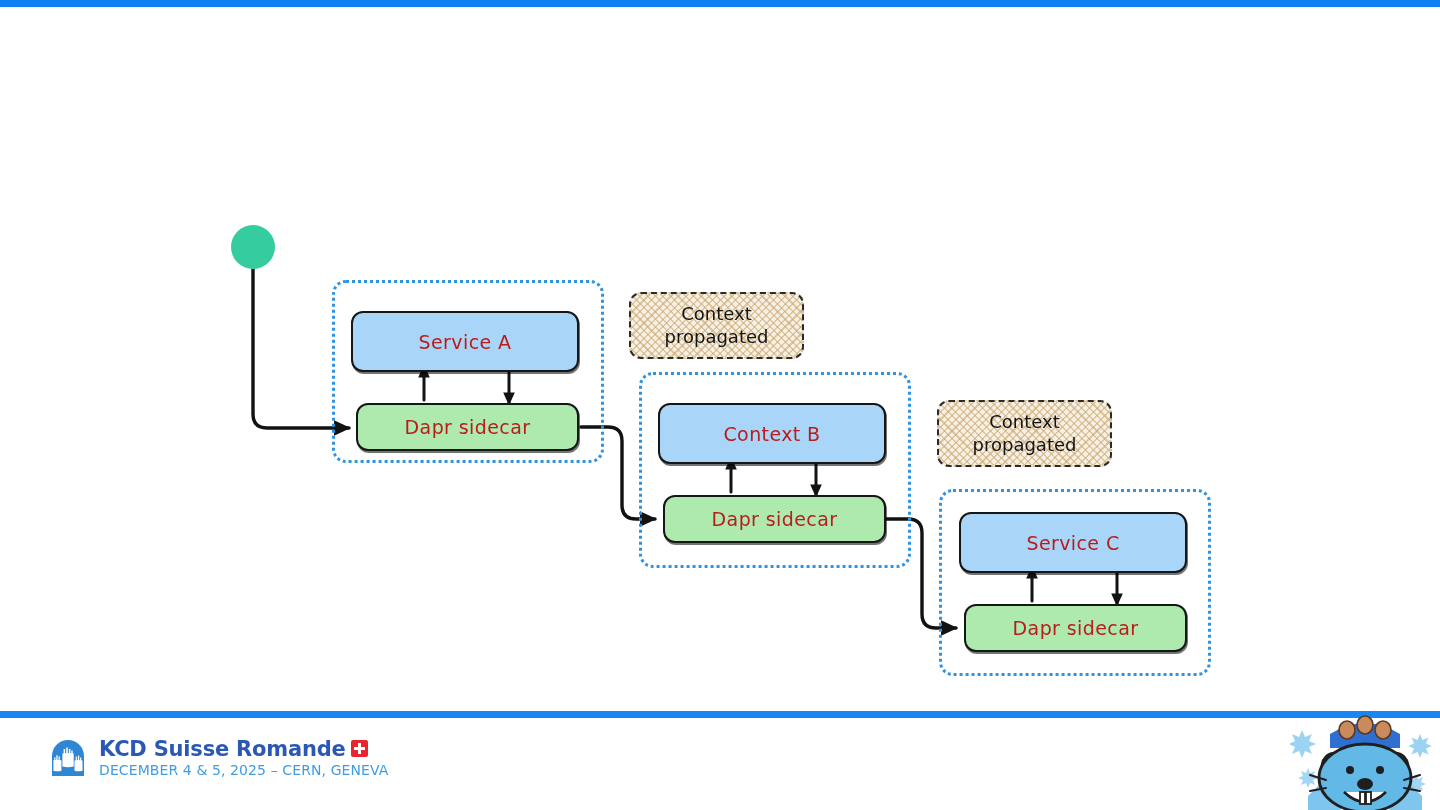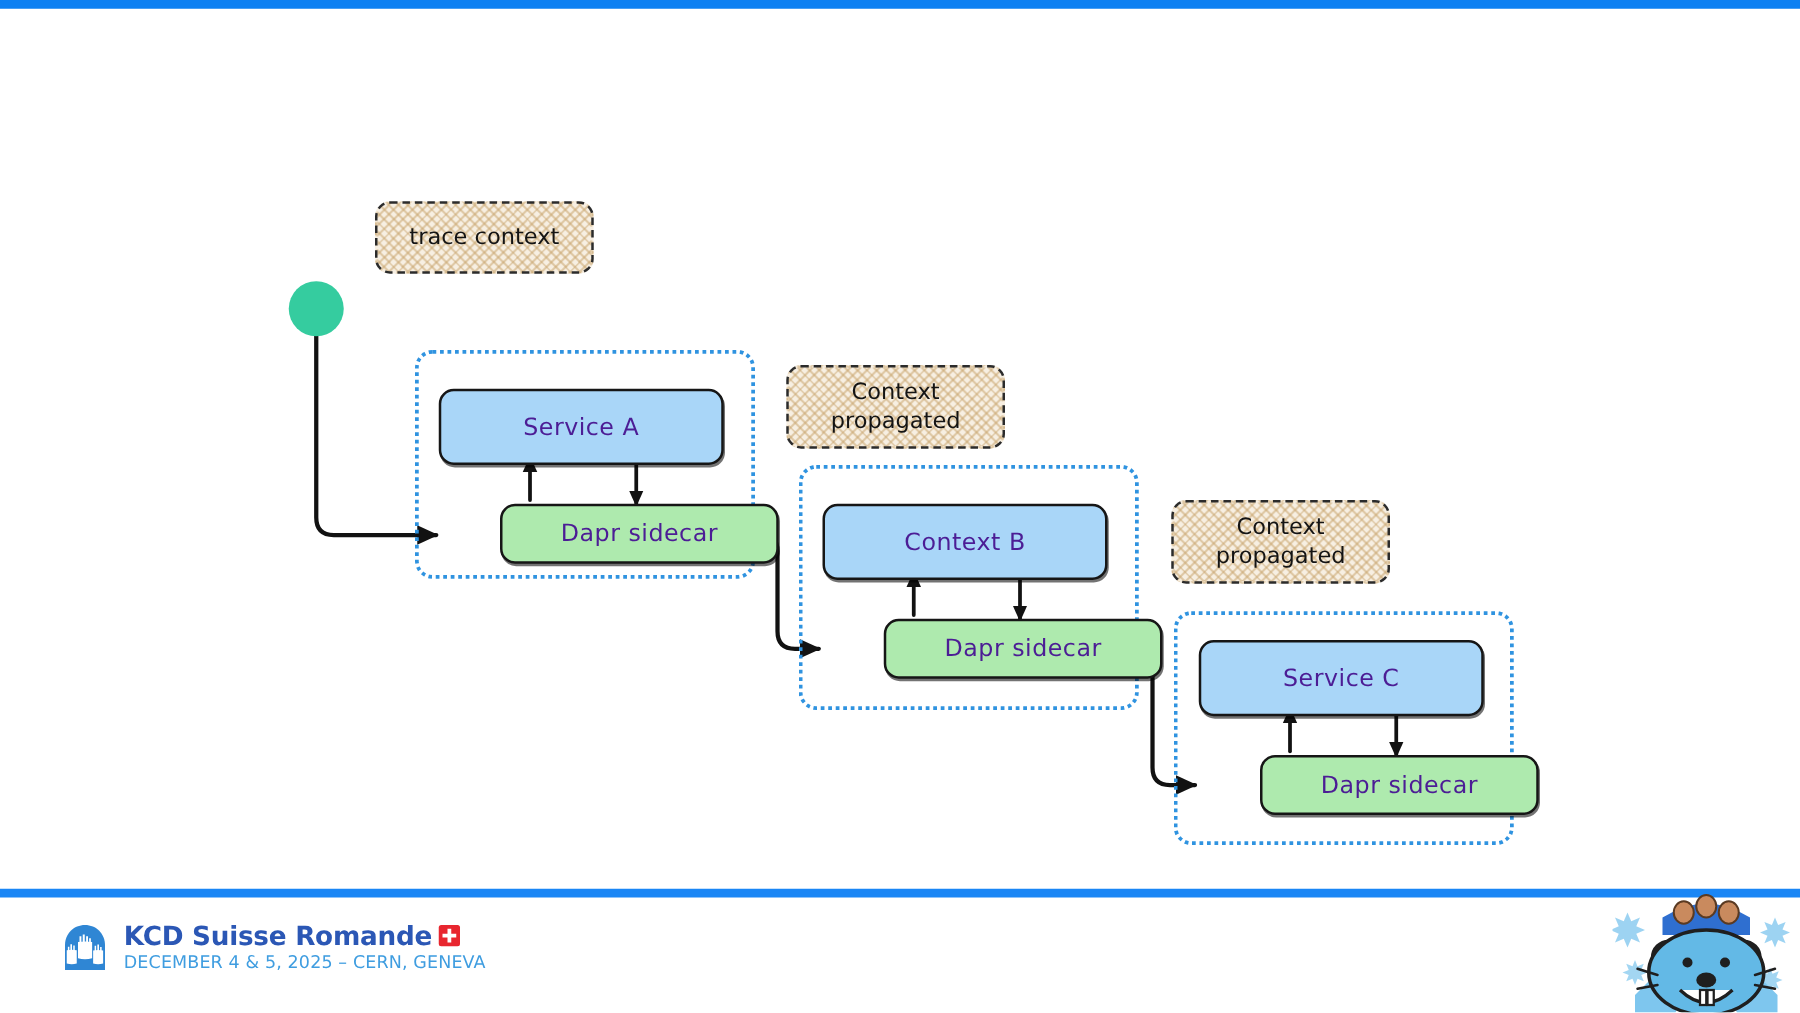--- a/index.html
+++ b/index.html
@@ -35,26 +35,26 @@
   .svg-layer { position:absolute; left:0; top:0; width:1440px; height:700px; }
 
   
   .node {
     position:absolute;
     display:flex; align-items:center; justify-content:center;
     border:2.5px solid #161616;
     border-radius:12px;
     font-family:"DejaVu Sans", sans-serif;
     font-size:19px;
-    color:#4c1d95;
+    color:#b91c1c;
     letter-spacing:0.4px;
     box-shadow: 1px 2px 0 rgba(0,0,0,0.55);
   }
   .node.service { background:#a9d6f8; }
-  .node.sidecar { background:#aeeaae;margin-left:44px; }
+  .node.sidecar { background:#aeeaae; }
 
   
   .chip {
     position:absolute;
     display:flex; flex-direction:column; align-items:center; justify-content:center;
     border:2px dashed #2b2b2b;
     border-radius:12px;
     font-family:"DejaVu Sans", sans-serif;
     font-size:18px;
     color:#141414;
@@ -160,23 +160,20 @@
       <span>Dapr sidecar</span>
     </div>
 
     <div class="node service" style="left:959px; top:512px; width:228px; height:61px;">
       <span>Service C</span>
     </div>
     <div class="node sidecar" style="left:964px; top:604px; width:223px; height:48px;">
       <span>Dapr sidecar</span>
     </div>
 
-    <div class="chip" style="left:300px; top:161px; width:175px; height:58px;">
-      <span>trace context</span>
-    </div>
 
     <div class="chip" style="left:629px; top:292px; width:175px; height:67px;">
       <span>Context</span>
       <span>propagated</span>
     </div>
 
     <div class="chip" style="left:937px; top:400px; width:175px; height:67px;">
       <span>Context</span>
       <span>propagated</span>
     </div>

